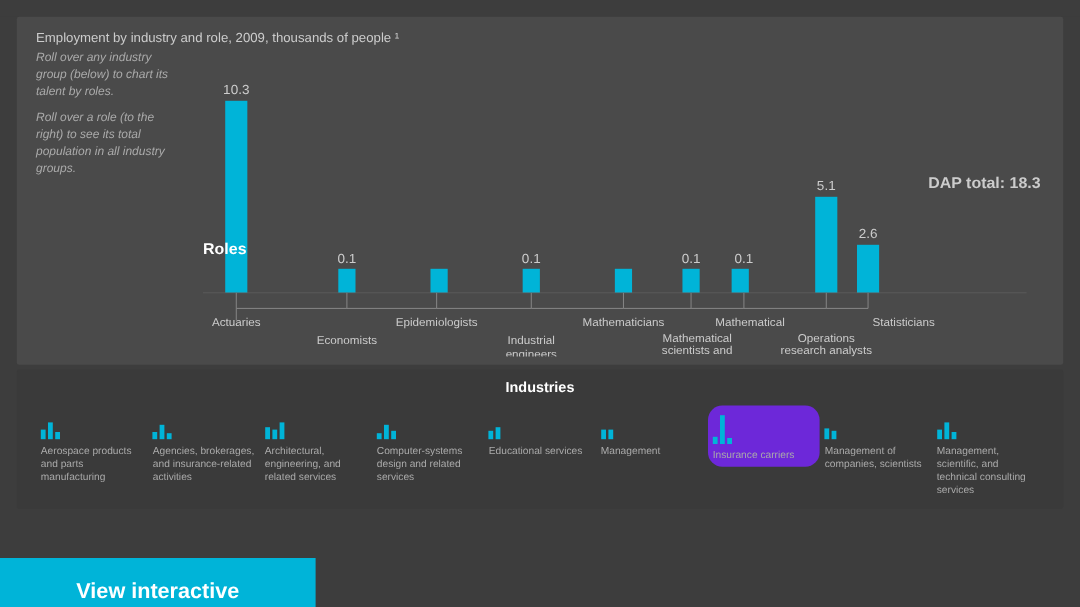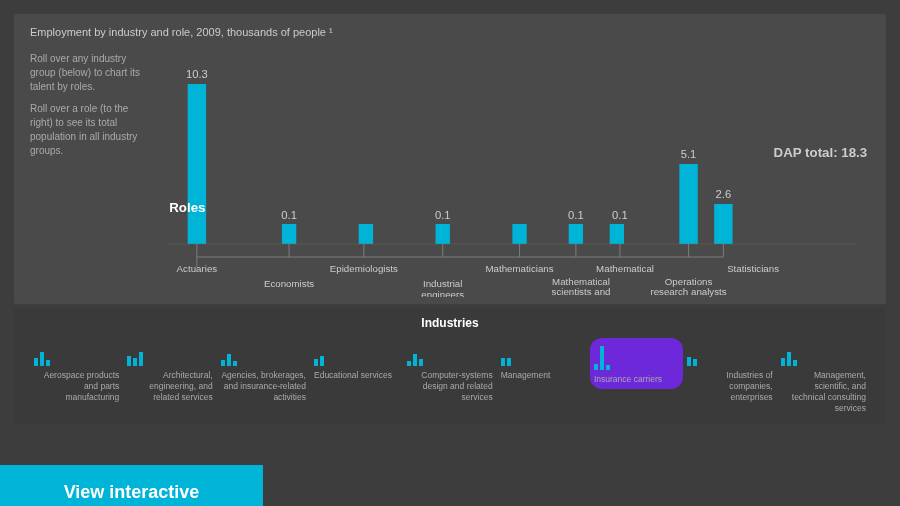--- a/index.html
+++ b/index.html
@@ -30,26 +30,27 @@
     }
 
     .chart-title {
       color: #cccccc;
       font-size: 11px;
       margin-bottom: 8px;
     }
 
     .chart-instructions {
       position: absolute;
-      top: 38px;
+      top: 28px;
       left: 16px;
       width: 120px;
       color: #aaaaaa;
       font-size: 10px;
       line-height: 1.4;
+      font-style: italic;
     }
 
     .chart-instructions p { margin-bottom: 8px; }
 
     
     .industries-section {
       background: #3a3a3a;
       margin: 4px 14px 0 14px;
       padding: 8px 16px 10px 16px;
       border-radius: 2px;
@@ -94,21 +95,20 @@
 
     .mini-bar {
       background: #00b4d8;
       width: 4px;
     }
 
     .industry-name {
       color: #aaaaaa;
       font-size: 8.5px;
       line-height: 1.3;
-      text-align: right;
     }
 
     
     .view-interactive-btn {
       position: absolute;
       bottom: 0;
       left: 0;
       width: 263px;
       height: 55px;
       background: #00b4d8;
@@ -232,55 +232,55 @@
         <div class="mini-bar-chart">
           <div class="mini-bar" style="height:8px"></div>
           <div class="mini-bar" style="height:14px"></div>
           <div class="mini-bar" style="height:6px"></div>
         </div>
         <div class="industry-name">Aerospace products and parts manufacturing</div>
       </div>
 
       <div class="industry-item">
         <div class="mini-bar-chart">
-          <div class="mini-bar" style="height:10px"></div>
-          <div class="mini-bar" style="height:8px"></div>
-          <div class="mini-bar" style="height:14px"></div>
-        </div>
-        <div class="industry-name">Architectural, engineering, and related services</div>
-      </div>
-
-      <div class="industry-item">
-        <div class="mini-bar-chart">
           <div class="mini-bar" style="height:6px"></div>
           <div class="mini-bar" style="height:12px"></div>
           <div class="mini-bar" style="height:5px"></div>
         </div>
         <div class="industry-name">Agencies, brokerages, and insurance-related activities</div>
       </div>
 
       <div class="industry-item">
         <div class="mini-bar-chart">
-          <div class="mini-bar" style="height:7px"></div>
           <div class="mini-bar" style="height:10px"></div>
-        </div>
-        <div class="industry-name">Educational services</div>
+          <div class="mini-bar" style="height:8px"></div>
+          <div class="mini-bar" style="height:14px"></div>
+        </div>
+        <div class="industry-name">Architectural, engineering, and related services</div>
       </div>
 
       <div class="industry-item">
         <div class="mini-bar-chart">
           <div class="mini-bar" style="height:5px"></div>
           <div class="mini-bar" style="height:12px"></div>
           <div class="mini-bar" style="height:7px"></div>
         </div>
         <div class="industry-name">Computer-systems design and related services</div>
       </div>
 
       <div class="industry-item">
         <div class="mini-bar-chart">
+          <div class="mini-bar" style="height:7px"></div>
+          <div class="mini-bar" style="height:10px"></div>
+        </div>
+        <div class="industry-name">Educational services</div>
+      </div>
+
+      <div class="industry-item">
+        <div class="mini-bar-chart">
           <div class="mini-bar" style="height:8px"></div>
           <div class="mini-bar" style="height:8px"></div>
         </div>
         <div class="industry-name">Management</div>
       </div>
 
       <div class="industry-item highlighted">
         <div class="mini-bar-chart">
           <div class="mini-bar" style="height:6px"></div>
           <div class="mini-bar" style="height:24px"></div>
@@ -288,21 +288,21 @@
         </div>
         <div class="industry-name">Insurance carriers</div>
       </div>
 
 
       <div class="industry-item">
         <div class="mini-bar-chart">
           <div class="mini-bar" style="height:9px"></div>
           <div class="mini-bar" style="height:7px"></div>
         </div>
-        <div class="industry-name">Industries of companies, enterprises</div>
+        <div class="industry-name">Management of companies, scientists</div>
       </div>
 
       <div class="industry-item">
         <div class="mini-bar-chart">
           <div class="mini-bar" style="height:8px"></div>
           <div class="mini-bar" style="height:14px"></div>
           <div class="mini-bar" style="height:6px"></div>
         </div>
         <div class="industry-name">Management, scientific, and technical consulting services</div>
       </div>

